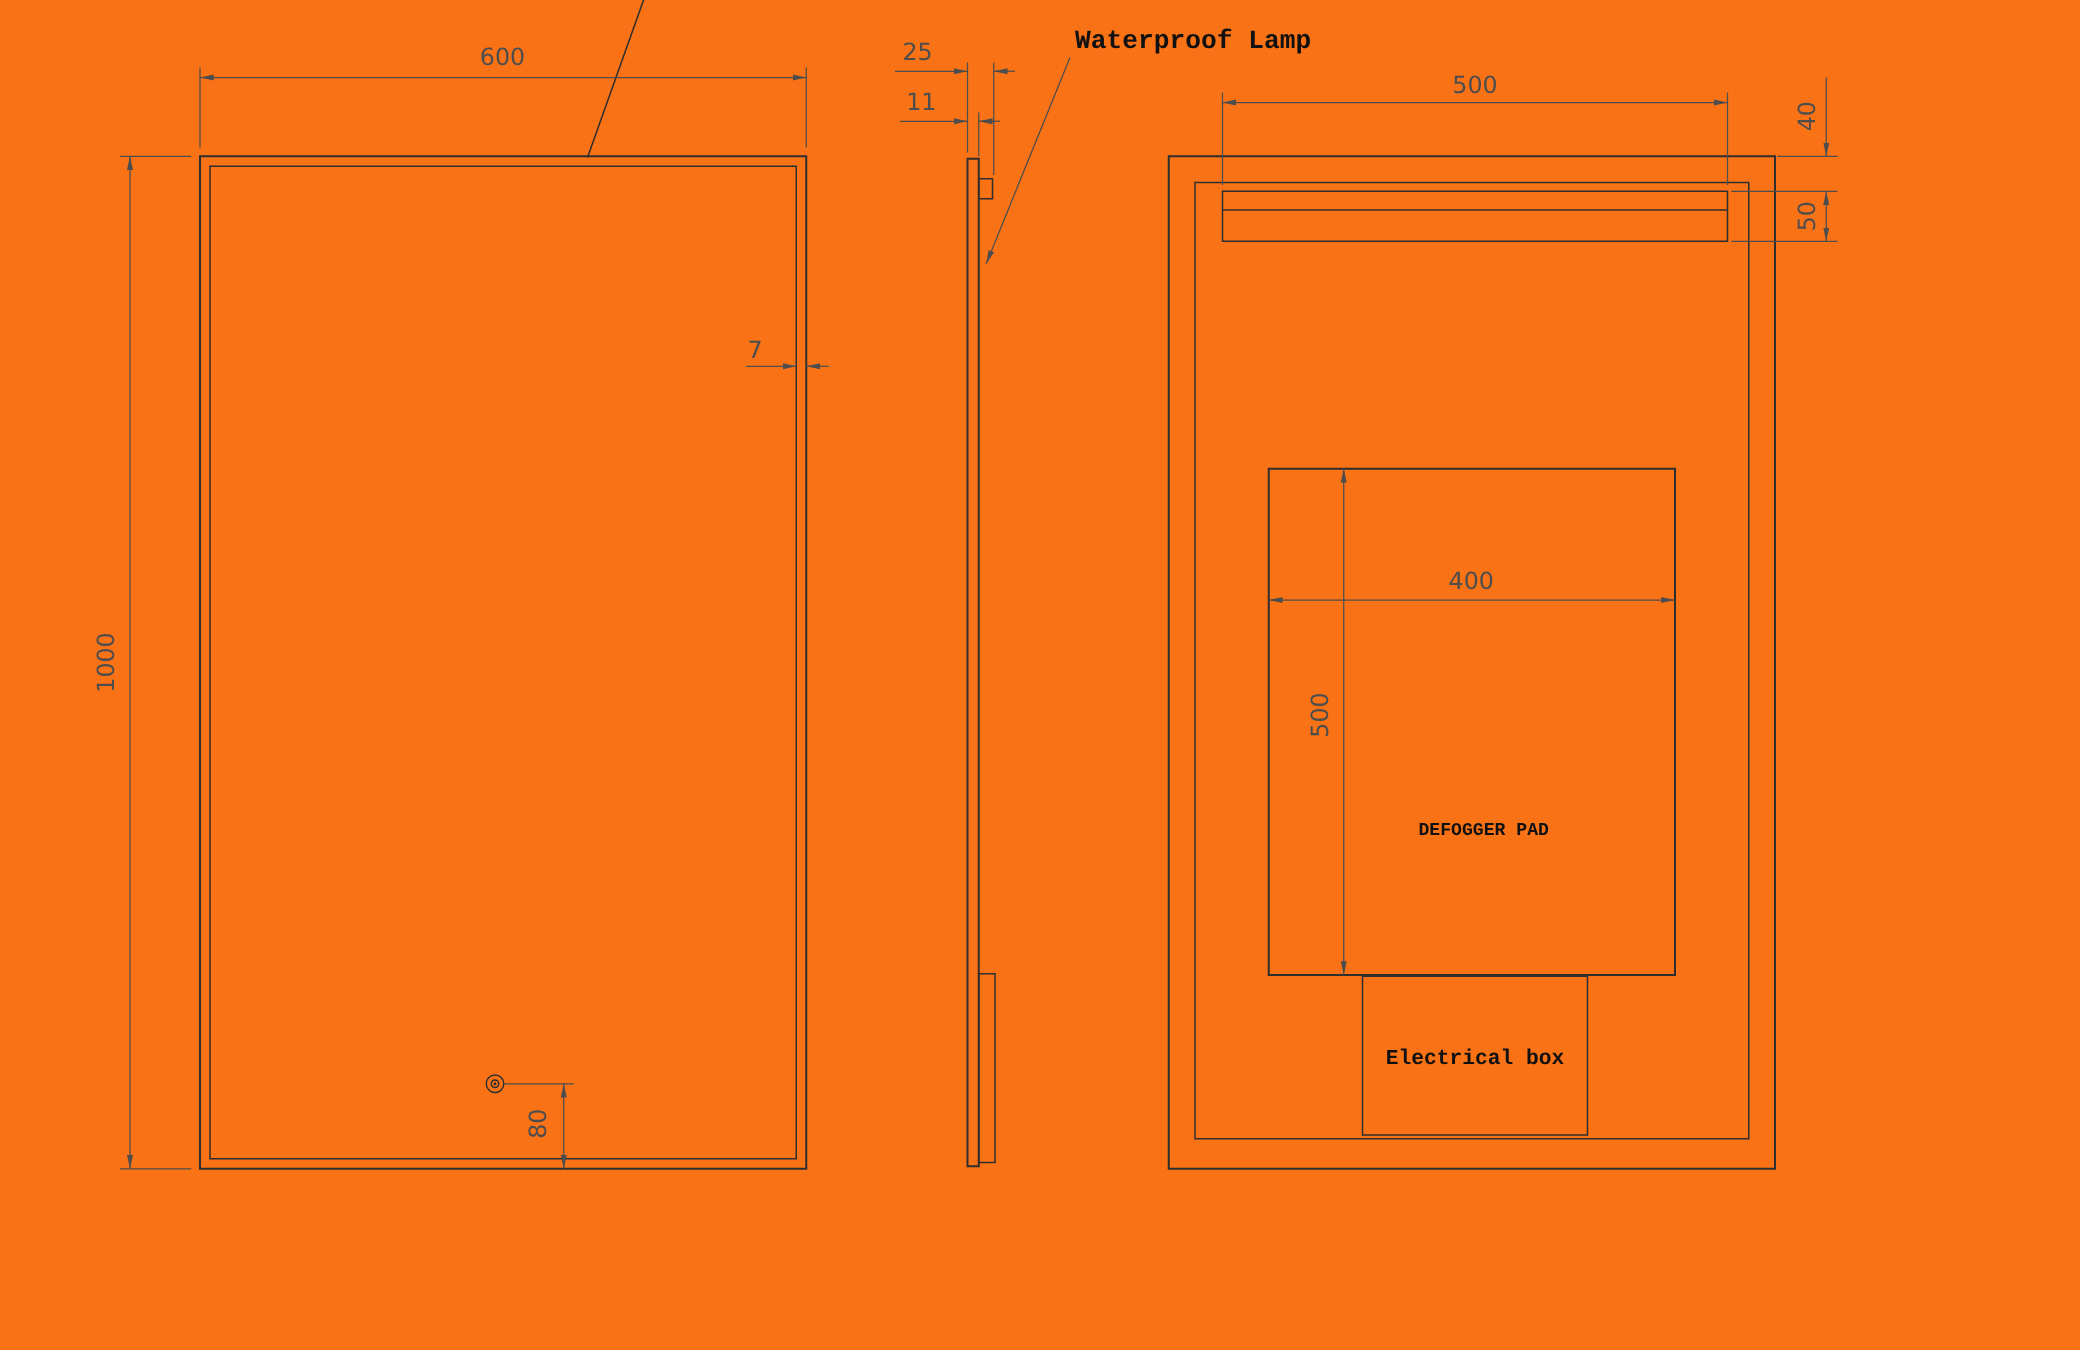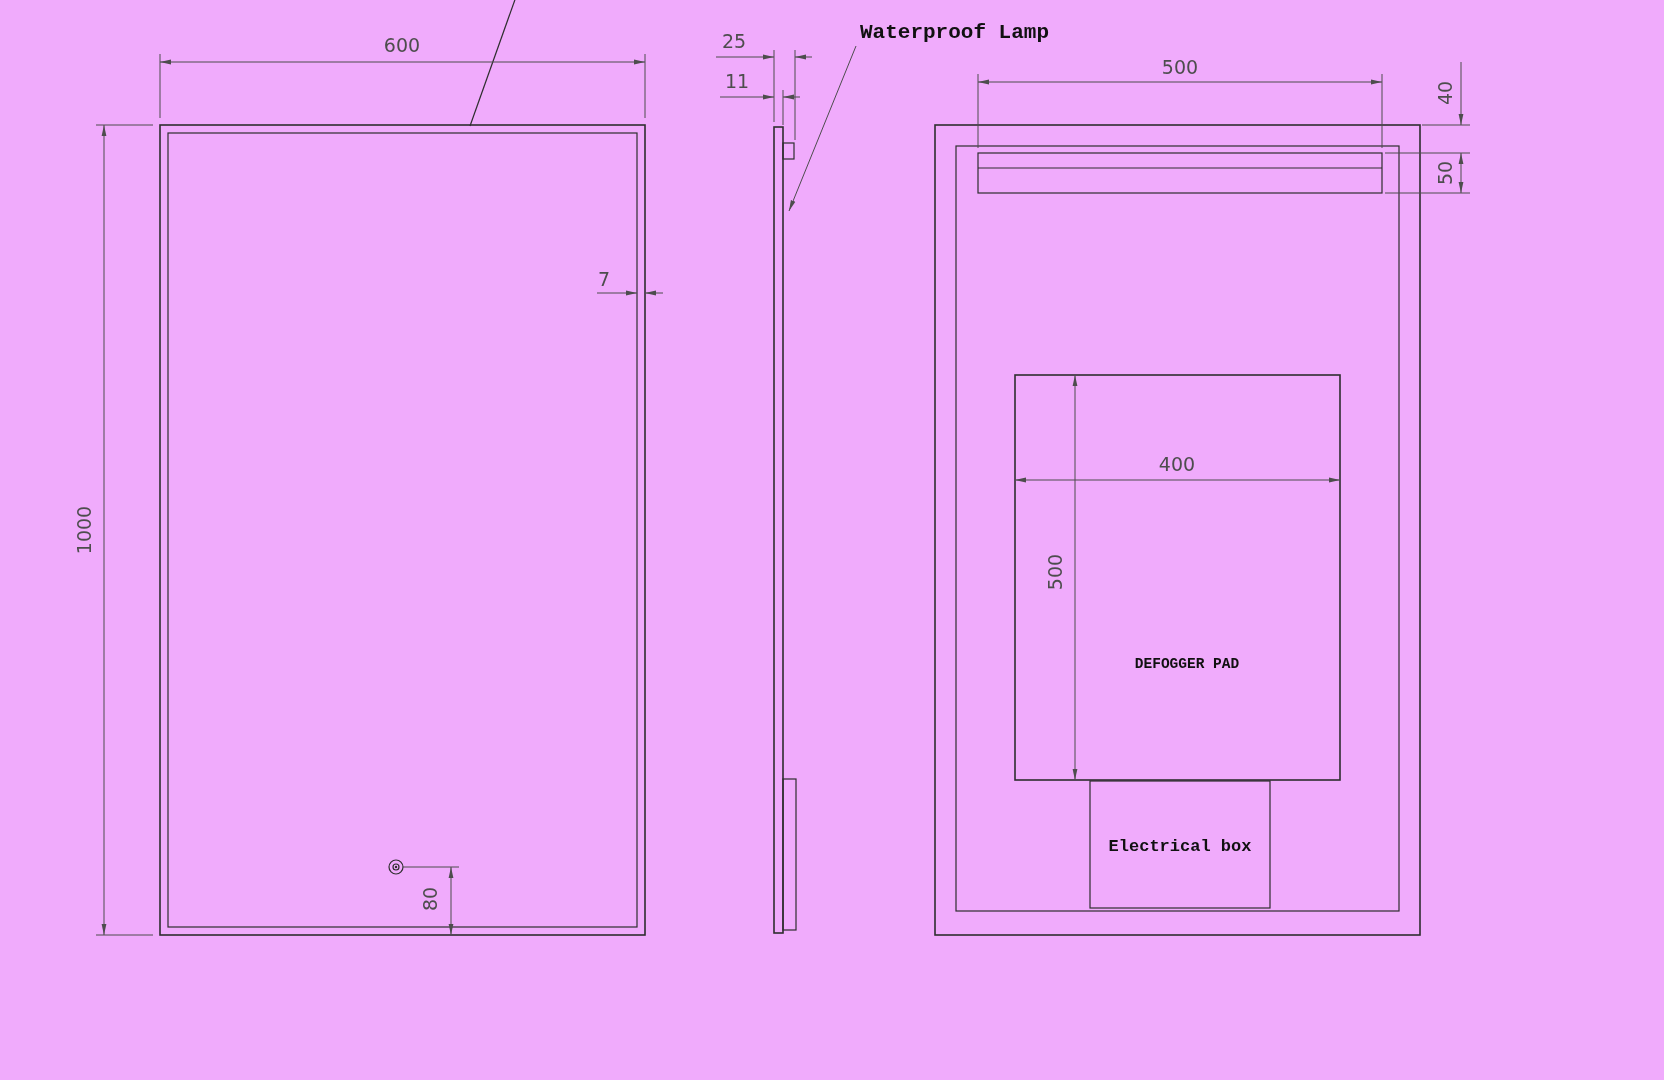--- a/index.html
+++ b/index.html
@@ -1,16 +1,16 @@
 <!DOCTYPE html>
 <html><head>
 <meta charset="utf-8">
 <style>
   html, body { margin: 0; padding: 0; background: #ffffff; }
-  .canvas { position: relative; width: 1664px; height: 1080px; background: #f0abfc; overflow: hidden; text-align: right; }
+  .canvas { position: relative; width: 1664px; height: 1080px; background: #f97316; overflow: hidden; text-align: right; }
   svg { display: block; }
   .out  { stroke: #2e2e2e; stroke-width: 1.6; fill: none; }
   .med  { stroke: #2e2e2e; stroke-width: 1.2; fill: none; }
   .dimln{ stroke: #4d4d4d; stroke-width: 1;   fill: none; }
   .dim  { font-family: "DejaVu Sans", sans-serif; font-size: 19px; fill: #4d4d4d; }
   .lbl  { font-family: "Liberation Mono", monospace; font-weight: bold; fill: #111111; }
   .lbl-lg { font-size: 21px; }
   .lbl-md { font-size: 17px; }
   .lbl-sm { font-size: 14.5px; }
 </style>

